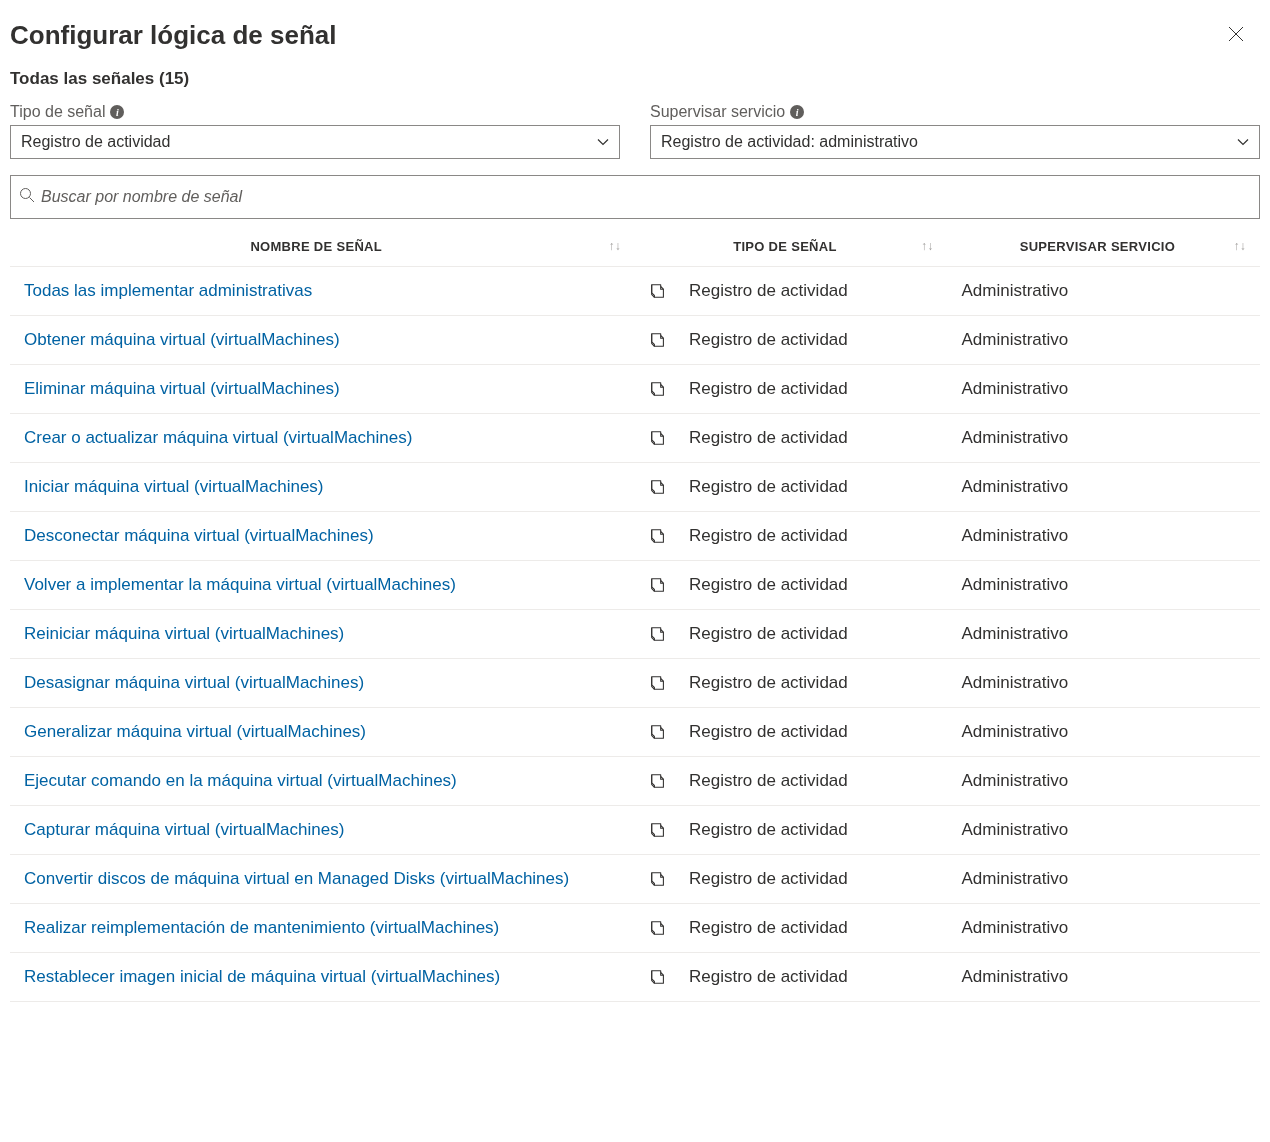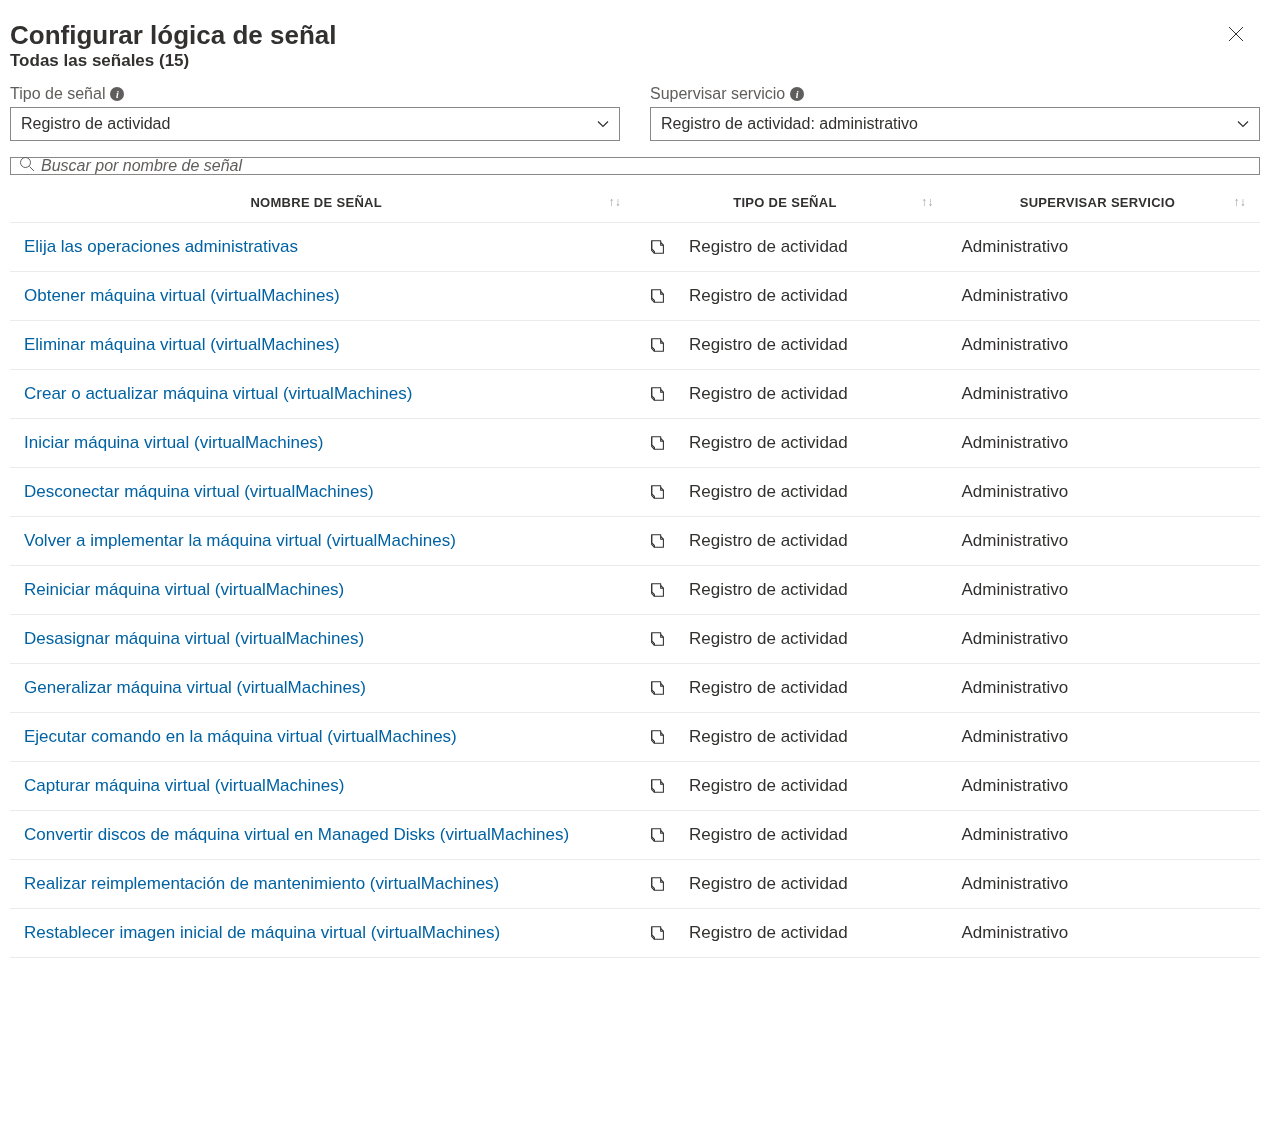--- a/index.html
+++ b/index.html
@@ -15,20 +15,21 @@
       padding: 0;
     }
     .panel {
       padding: 20px 10px 10px 10px;
     }
     .header-row {
       display: flex;
       align-items: center;
       justify-content: space-between;
       padding-right: 10px;
+      margin-bottom: 18px;
     }
     .panel-title {
       font-size: 26px;
       font-weight: 600;
       color: #323130;
     }
     .close-btn {
       background: none;
       border: none;
       cursor: pointer;
@@ -92,21 +93,21 @@
       padding: 0 10px;
       background: #fff;
       cursor: pointer;
       font-size: 16px;
     }
     .dropdown .chev {
       display: flex;
     }
     .search-row {
       border: 1px solid #8a8886;
-      height: 18px;
+      height: 44px;
       display: flex;
       align-items: center;
       padding: 0 8px;
       margin-bottom: 8px;
     }
     .search-row svg {
       width: 16px;
       height: 16px;
       margin-right: 6px;
       flex-shrink: 0;
@@ -246,21 +247,21 @@
           <span class="sort-icon">↑↓</span>
         </th>
         <th class="col-svc">
           <span>Supervisar servicio</span>
           <span class="sort-icon">↑↓</span>
         </th>
       </tr>
     </thead>
     <tbody id="table-body">
         <tr>
-          <td class="name-cell"><a>Elija las operaciones administrativas</a></td>
+          <td class="name-cell"><a>Todas las implementar administrativas</a></td>
           <td class="type-cell">
             <span class="type-icon">
               <svg viewBox="0 0 20 20">
                 <path d="M3 3 h10 v2 l3 3 v9 h-10 v-2 l-3 -3 Z" fill="none" stroke="#323130" stroke-width="1.2" stroke-linejoin="round"></path>
                 <path d="M13 5 v3 h3" fill="none" stroke="#323130" stroke-width="1.2"></path>
                 <path d="M3 3 v11 l3 3" fill="none" stroke="#323130" stroke-width="1.2"></path>
               </svg>
             </span>
             <span>Registro de actividad</span>
           </td>

